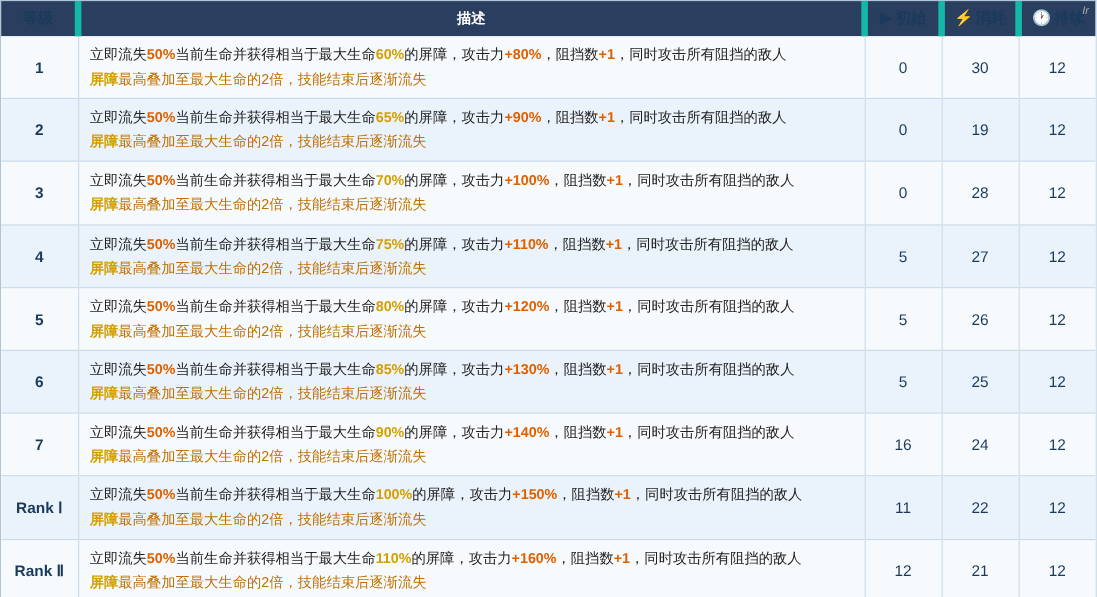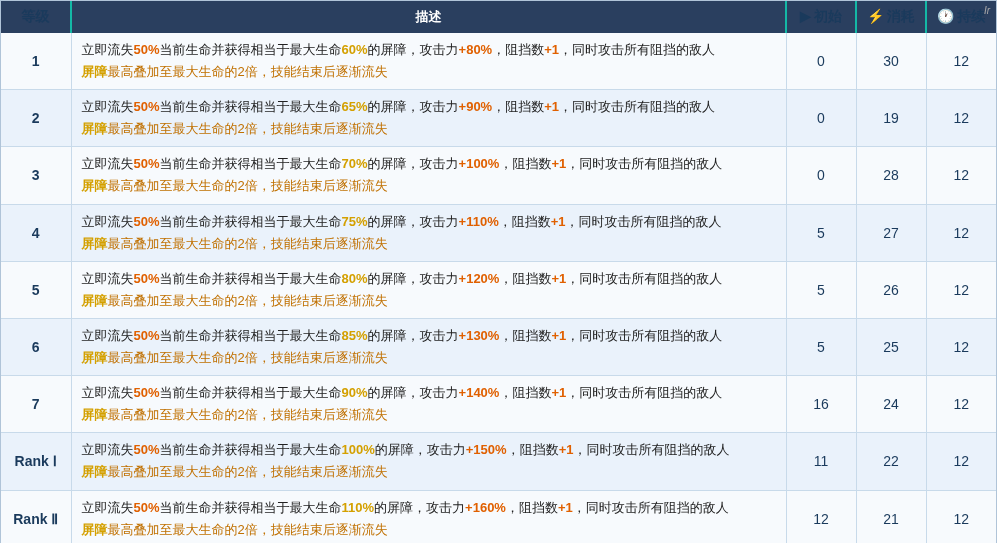--- a/index.html
+++ b/index.html
@@ -20,21 +20,21 @@
     }
     thead tr {
       background: #2a3f5f;
       color: #fff;
     }
     thead th {
       padding: 7px 8px;
       text-align: center;
       font-weight: bold;
       font-size: 13px;
-      border-right: 2px solid #14b8a6;
+      border-right: 6px solid #14b8a6;
       white-space: nowrap;
     }
     thead th:last-child { border-right: none; }
     tbody tr:nth-child(odd) { background: #f7fafd; }
     tbody tr:nth-child(even) { background: #eaf2fb; }
     tbody tr { border-bottom: 1px solid #c8daea; }
     tbody td {
       padding: 6px 10px;
       text-align: center;
       vertical-align: middle;

